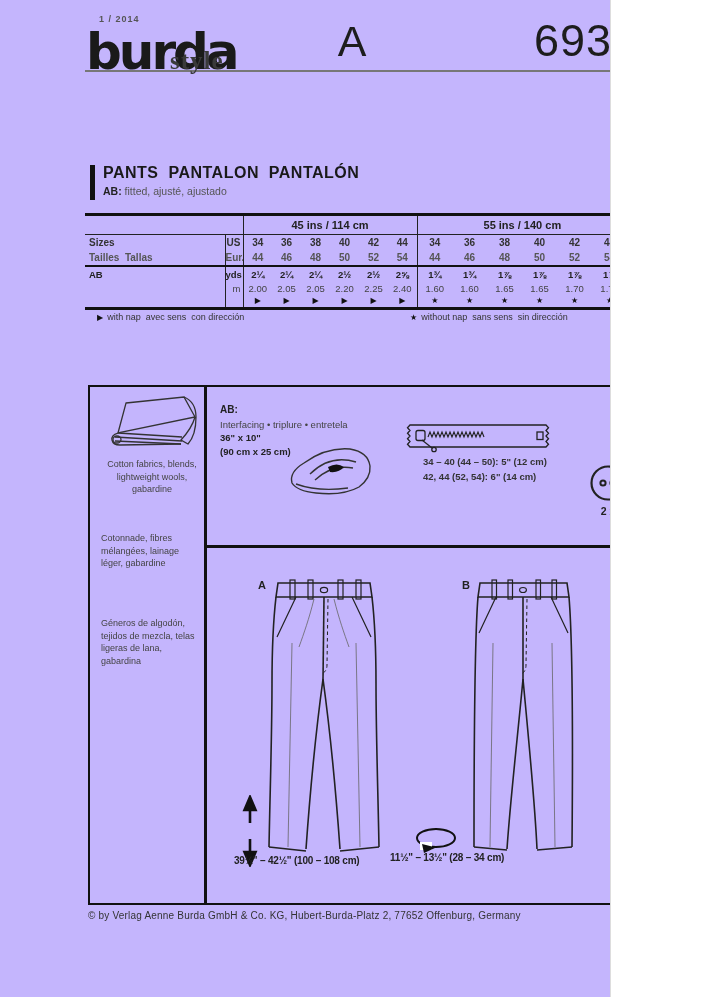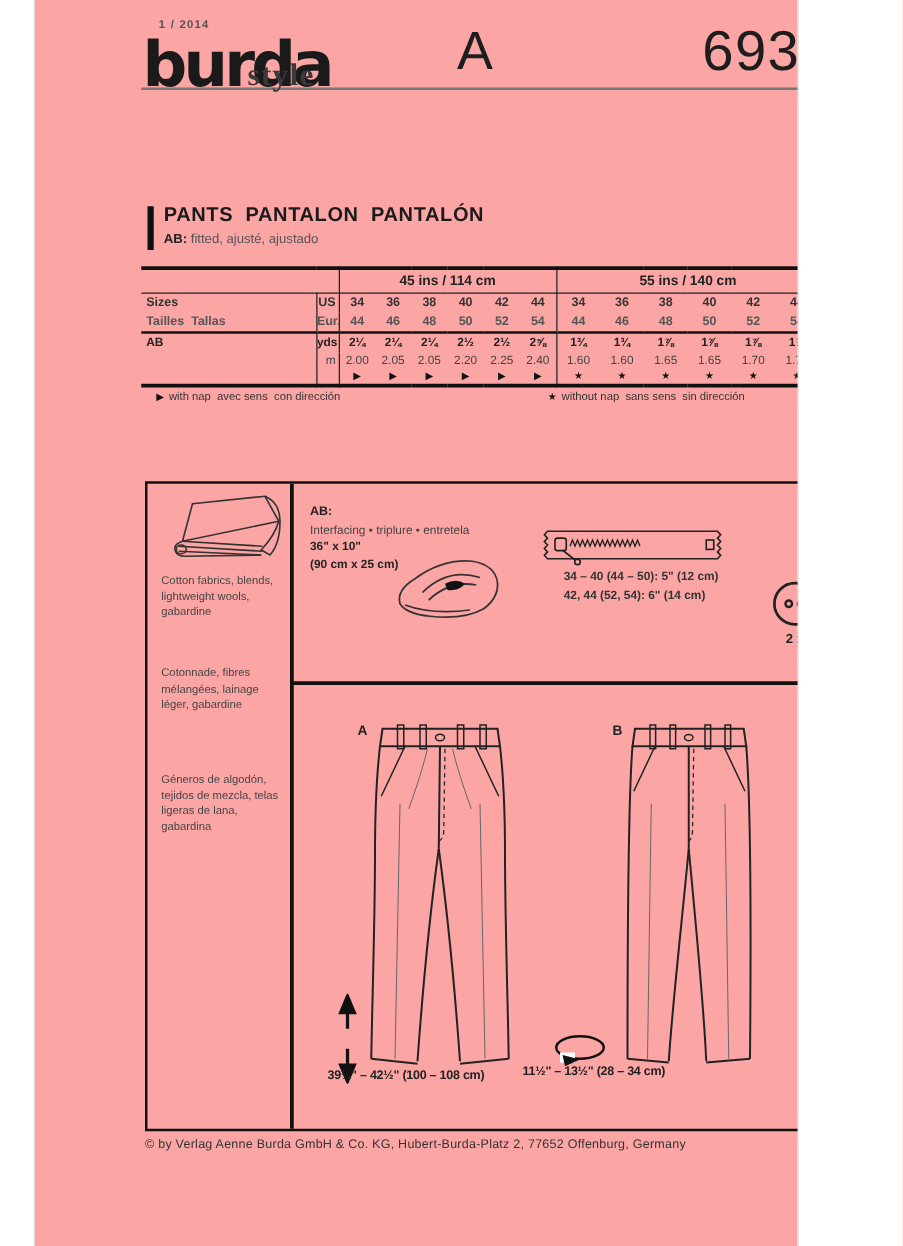--- a/index.html
+++ b/index.html
@@ -1,18 +1,18 @@
 <!DOCTYPE html>
 <html><head>
 <meta charset="utf-8">
 <style>
   html,body{margin:0;padding:0;background:#fff;}
-  .page{position:relative;width:610px;height:997px;background:#fca5a5;
+  .page{position:relative;width:610px;height:997px;background:#c4b5fd;
         font-family:"Liberation Sans",sans-serif;color:#222;overflow:hidden;
-        outline:1px solid #ddd;margin-left:28px;}
+        outline:1px solid #ddd;}
   .abs{position:absolute;}
 
   
   .issue{left:99px;top:14px;font-size:9px;font-weight:bold;color:#555;letter-spacing:1px;}
   .brand{left:86px;top:27px;font-family:"DejaVu Sans",sans-serif;font-weight:bold;
          font-size:50px;letter-spacing:-3px;color:#1a1a1a;line-height:1;}
   .brand-sub{left:170px;top:48px;font-family:Liberation Serif, serif;font-weight:bold;
          font-size:25px;color:#3a3a3a;letter-spacing:1px;line-height:1;}
   .mast-rule{left:85px;top:70px;width:553px;height:2px;background:#777;}
   .view-letter{left:322px;top:20px;width:60px;text-align:center;font-size:43px;color:#1d1d1d;line-height:1;}
@@ -43,21 +43,21 @@
   .legend-left{left:97px;top:312px;font-size:9px;color:#333;}
   .legend-right{left:340px;top:312px;width:298px;text-align:center;font-size:9px;color:#333;}
   .legend-icon{font-size:8px;color:#111;margin-right:4px;}
 
   
   .mid-box{left:88px;top:385px;width:549px;height:516px;border:2.5px solid #111;}
   .v-divider{left:114px;top:0;width:2.5px;height:100%;background:#111;}
   .h-divider{left:116px;top:158px;width:433px;height:2.5px;background:#111;}
 
   .fab-text{font-size:9px;color:#444;line-height:1.4;width:102px;}
-  .fab-en{left:11px;top:71px;}
+  .fab-en{left:11px;top:71px;text-align:center;}
   .fab-fr{left:11px;top:145px;}
   .fab-es{left:11px;top:230px;}
 
   .ab-block{left:130px;top:16px;font-size:9.5px;color:#444;line-height:1.45;}
   .ab-block .hd{font-size:10px;font-weight:bold;color:#222;}
   .ab-block .bold{font-weight:bold;color:#222;}
 
   .zip-spec{left:333px;top:68px;font-size:9.5px;font-weight:bold;color:#333;line-height:1.55;}
   .btn-qty{left:498px;top:118px;width:40px;text-align:center;font-size:10.5px;font-weight:bold;color:#222;}
 

